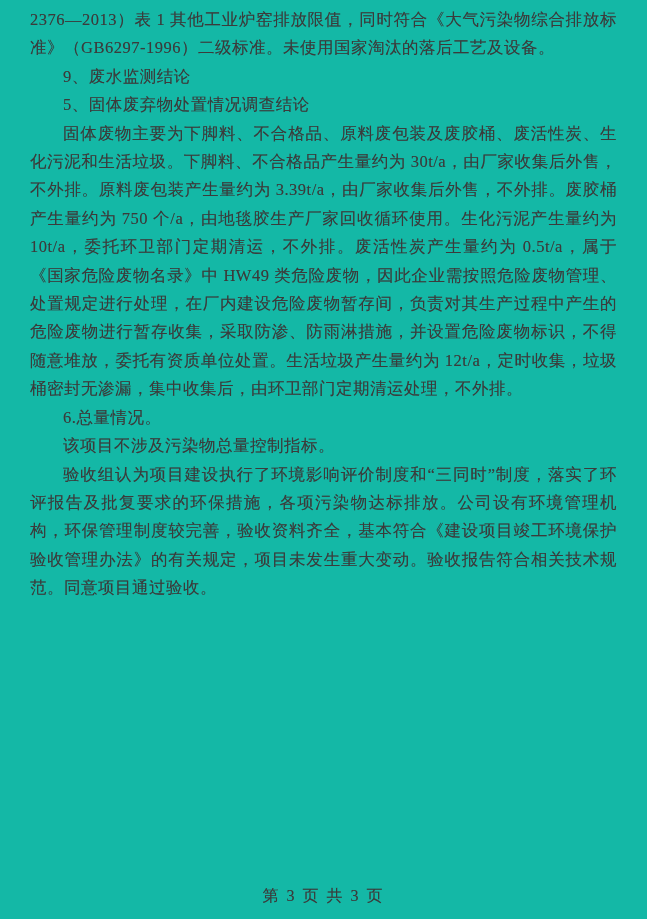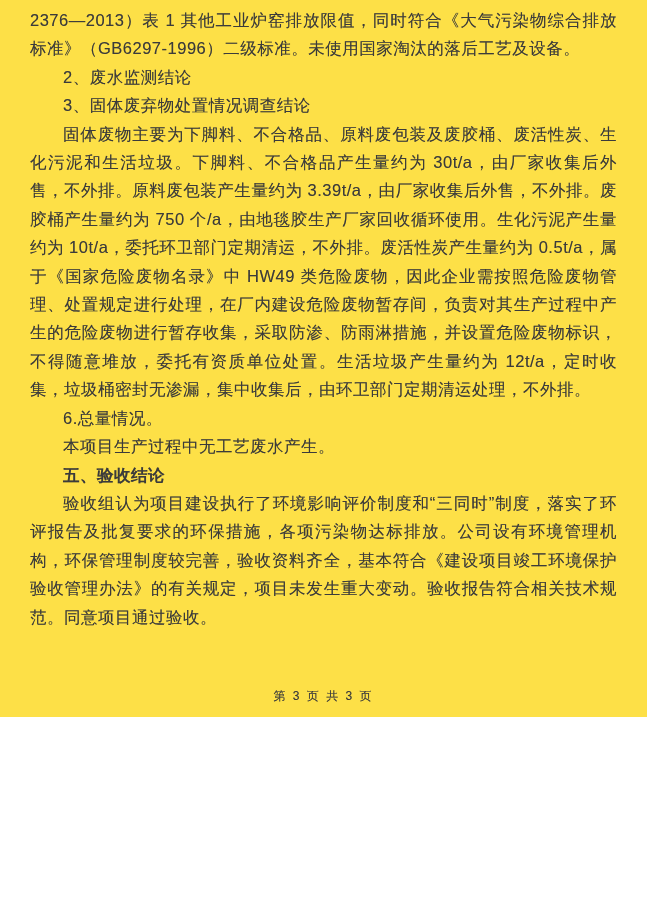--- a/index.html
+++ b/index.html
@@ -3,23 +3,23 @@
 <meta charset="utf-8">
 <style>
   html, body {
     margin: 0;
     padding: 0;
     background: #ffffff;
   }
   .page {
     position: relative;
     width: 647px;
-    height: 717px;
-    background: #fde047;
-    font-family: Liberation Sans, sans-serif;
+    height: 919px;
+    background: #14b8a6;
+    font-family: Liberation Serif, serif;
     color: #3b3b3b;
     overflow: hidden;
     box-sizing: border-box;
   }
   .content {
     padding: 6px 30px 0 30px;
   }
   .content p {
     margin: 0;
     font-size: 16.5px;
@@ -30,35 +30,34 @@
   }
   .indent { text-indent: 2em; }
   .no-indent { text-indent: 0; }
   .bold { font-weight: bold; }
   .footer {
     position: absolute;
     left: 0;
     bottom: 12px;
     width: 100%;
     text-align: center;
-    font-size: 12px;
+    font-size: 16px;
     letter-spacing: 2px;
     color: #3b3b3b;
     text-shadow: 0 0 0.6px rgba(60,60,60,0.45);
   }
 </style>
 </head>
 <body>
 
 <div class="page">
   <div class="content">
     <p class="no-indent">2376—2013）表 1 其他工业炉窑排放限值，同时符合《大气污染物综合排放标准》（GB6297-1996）二级标准。未使用国家淘汰的落后工艺及设备。</p>
-    <p class="indent">2、废水监测结论</p>
-    <p class="indent">3、固体废弃物处置情况调查结论</p>
+    <p class="indent">9、废水监测结论</p>
+    <p class="indent">5、固体废弃物处置情况调查结论</p>
     <p class="indent">固体废物主要为下脚料、不合格品、原料废包装及废胶桶、废活性炭、生化污泥和生活垃圾。下脚料、不合格品产生量约为 30t/a，由厂家收集后外售，不外排。原料废包装产生量约为 3.39t/a，由厂家收集后外售，不外排。废胶桶产生量约为 750 个/a，由地毯胶生产厂家回收循环使用。生化污泥产生量约为 10t/a，委托环卫部门定期清运，不外排。废活性炭产生量约为 0.5t/a，属于《国家危险废物名录》中 HW49 类危险废物，因此企业需按照危险废物管理、处置规定进行处理，在厂内建设危险废物暂存间，负责对其生产过程中产生的危险废物进行暂存收集，采取防渗、防雨淋措施，并设置危险废物标识，不得随意堆放，委托有资质单位处置。生活垃圾产生量约为 12t/a，定时收集，垃圾桶密封无渗漏，集中收集后，由环卫部门定期清运处理，不外排。</p>
     <p class="indent">6.总量情况。</p>
-    <p class="indent">本项目生产过程中无工艺废水产生。</p>
-    <p class="indent bold">五、验收结论</p>
+    <p class="indent">该项目不涉及污染物总量控制指标。</p>
     <p class="indent">验收组认为项目建设执行了环境影响评价制度和“三同时”制度，落实了环评报告及批复要求的环保措施，各项污染物达标排放。公司设有环境管理机构，环保管理制度较完善，验收资料齐全，基本符合《建设项目竣工环境保护验收管理办法》的有关规定，项目未发生重大变动。验收报告符合相关技术规范。同意项目通过验收。</p>
 
   </div>
   <div class="footer">第 3 页 共 3 页</div>
 </div>
 
 </body></html>

